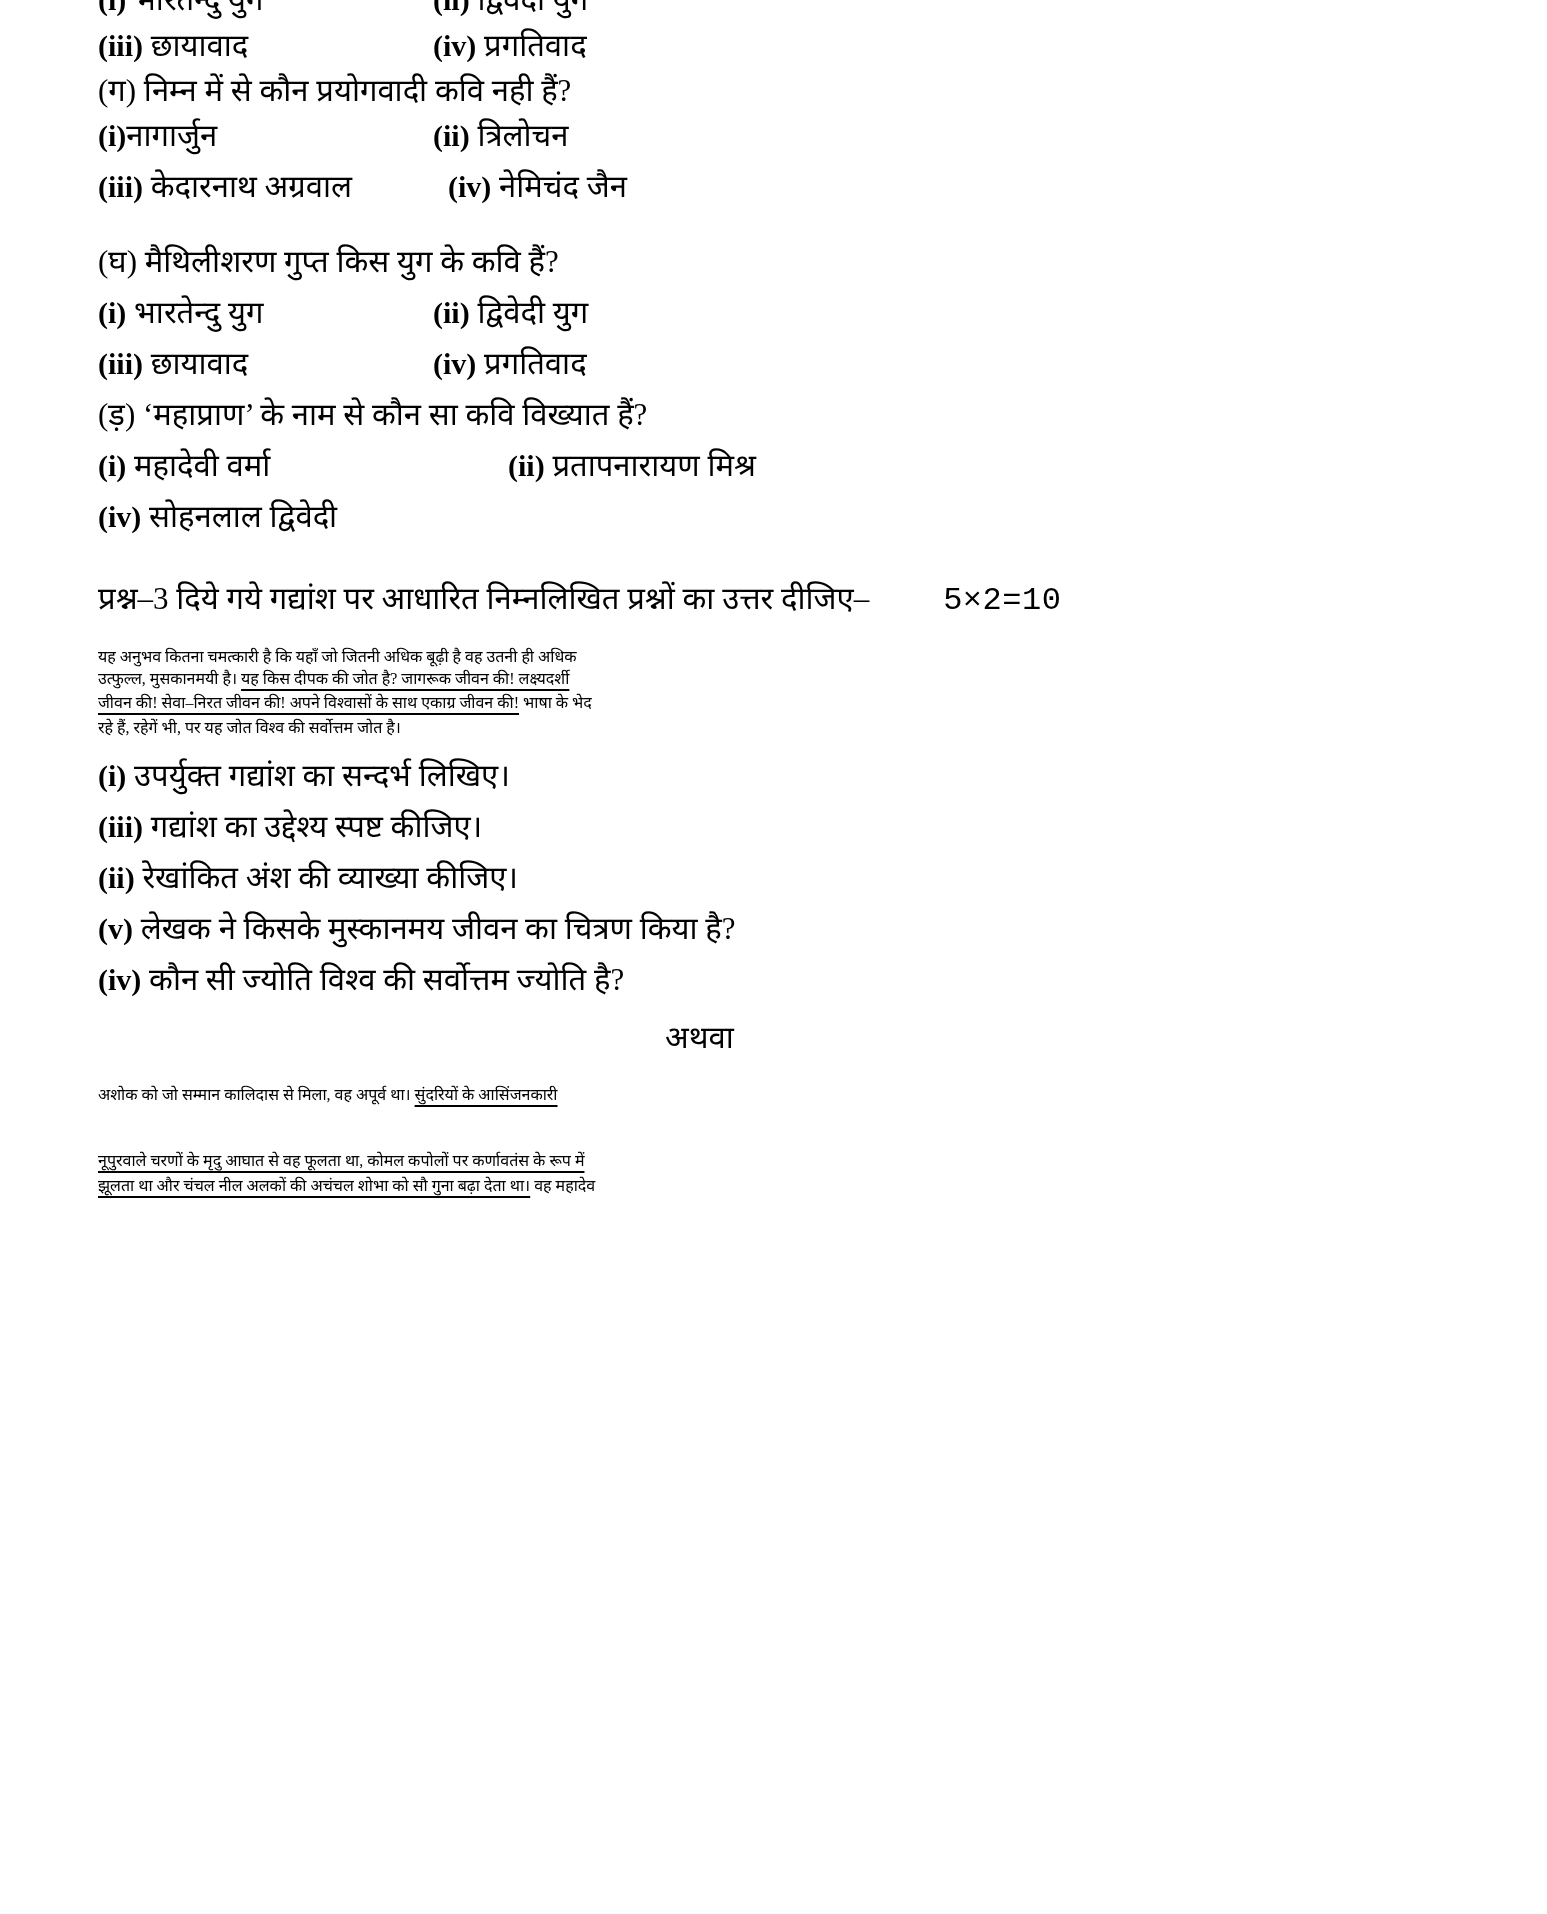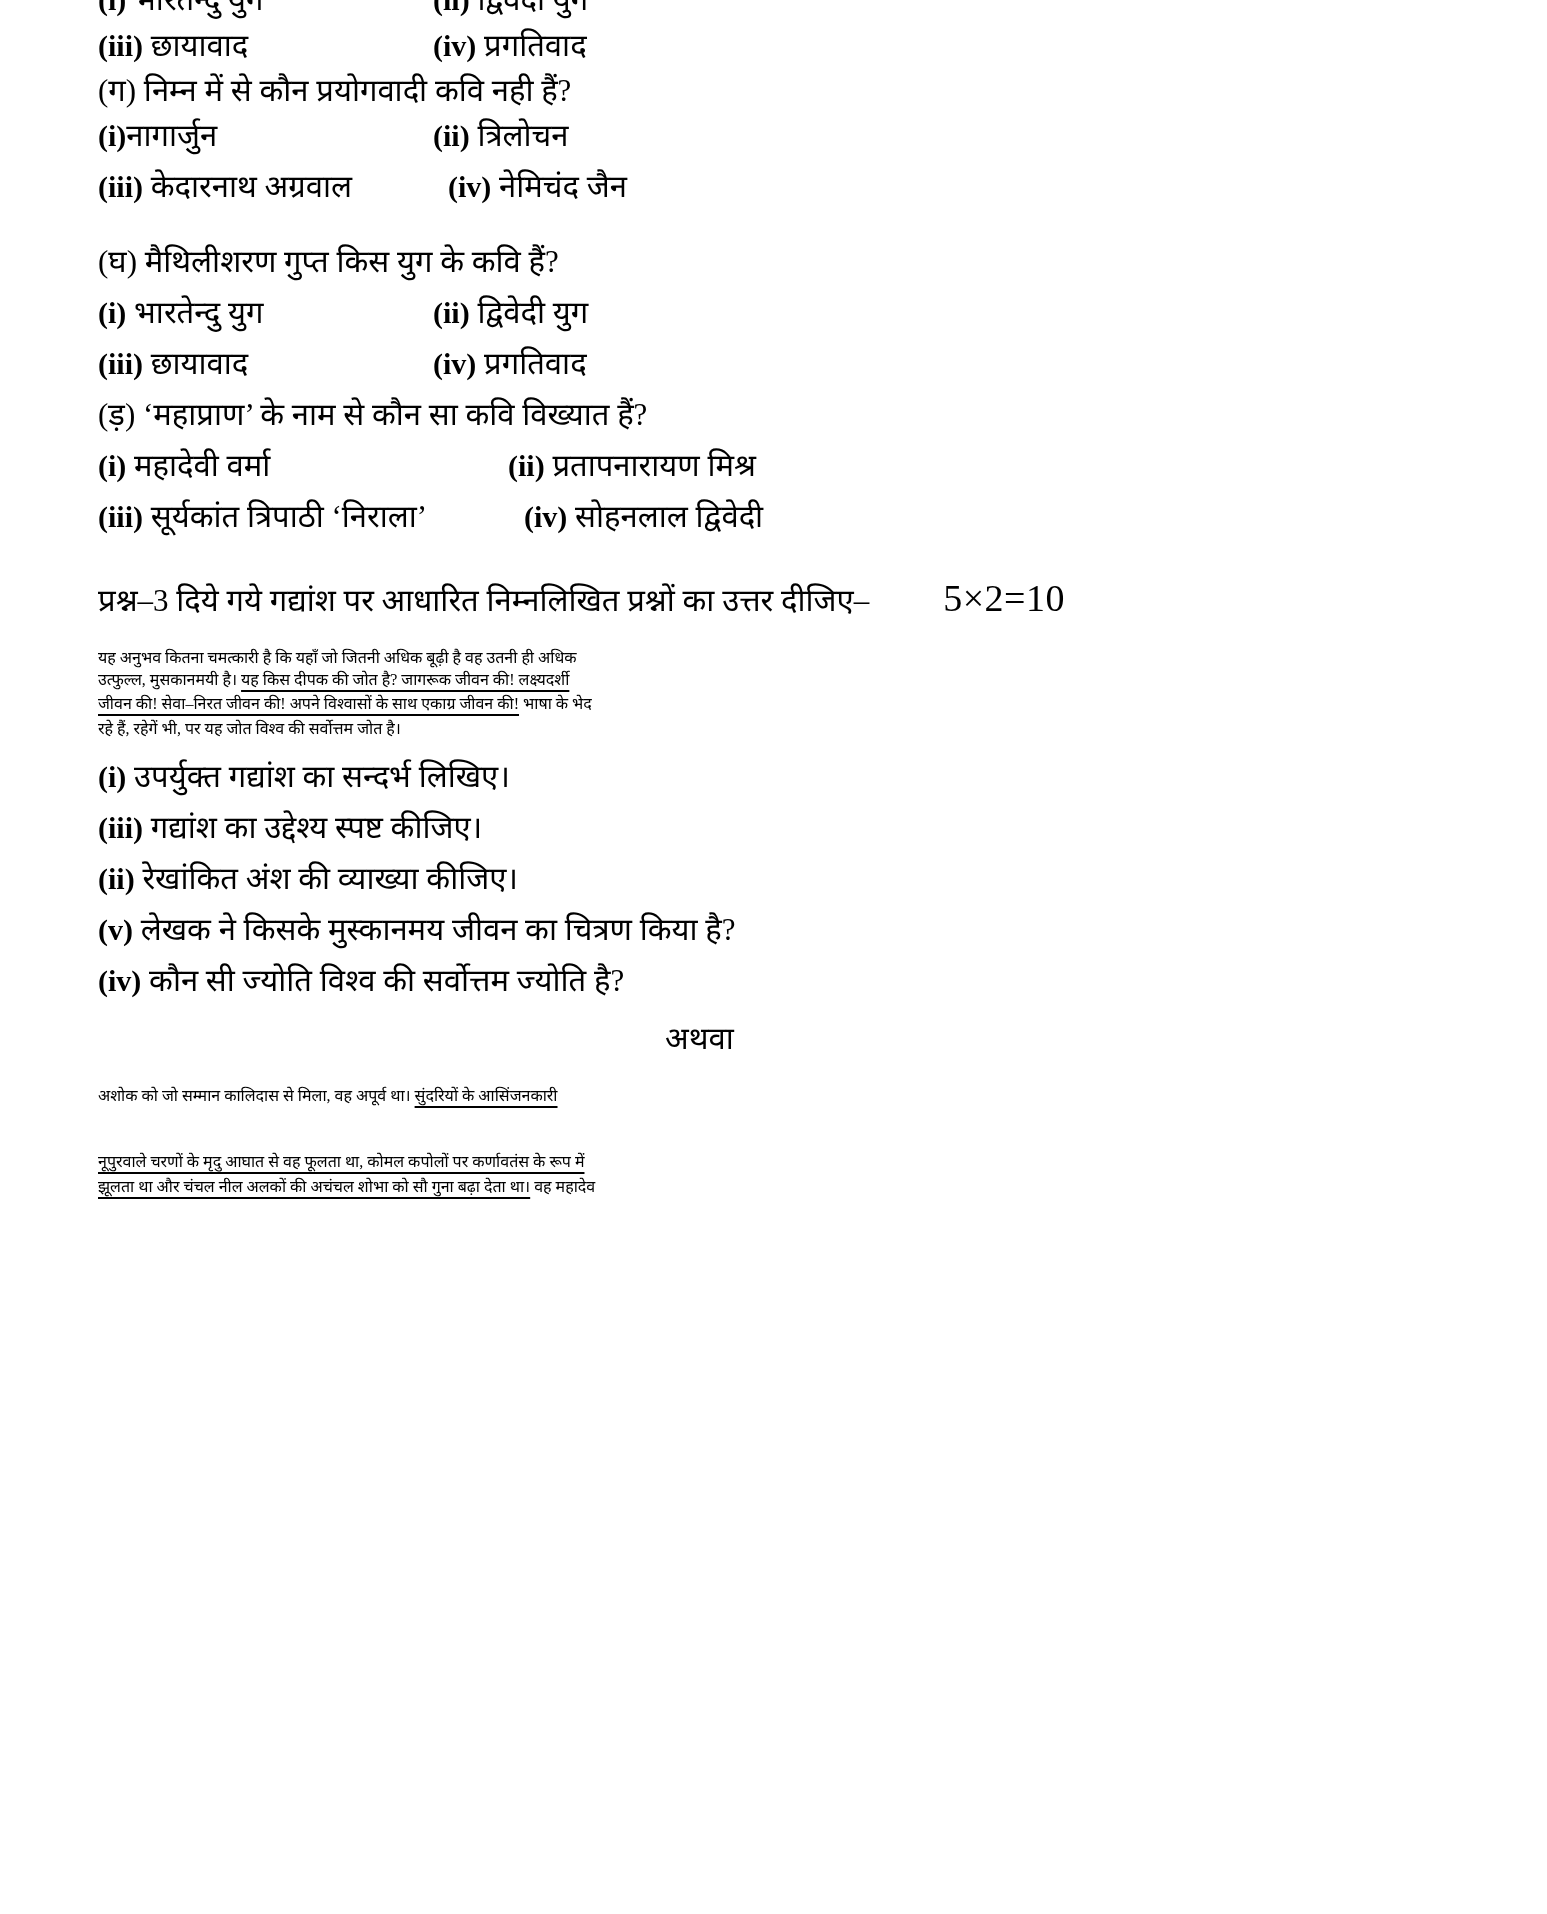--- a/index.html
+++ b/index.html
@@ -61,22 +61,22 @@
   
   .q3row {
     display: flex;
     align-items: baseline;
     font-size: 31px;
     white-space: nowrap;
   }
   .q3row .q3text { flex: 0 0 auto; }
   .q3row .q3marks {
     margin-left: 74px;
-    font-family: Liberation Serif, serif;
-    font-size: 38px;
+    font-family: Liberation Mono, monospace;
+    font-size: 32px;
     letter-spacing: 0.5px;
   }
   .spread {
     display: flex;
     justify-content: space-between;
   }
   .spread > span { display: inline-block; }
   .u {
     text-decoration: underline;
     text-underline-offset: 5px;
@@ -189,24 +189,20 @@
       <span class="rn">(i)</span>
       <span class="lbl">महादेवी वर्मा</span>
     </span>
     <span class="opt-b">
       <span class="rn">(ii)</span>
       <span class="lbl">प्रतापनारायण मिश्र</span>
     </span>
   </div>
 
   <div class="opt-row gap-36">
-    <span class="opt-a" style="flex:0 0 426px;max-width:426px;">
-      <span class="rn">(iii)</span>
-      <span class="lbl">सूर्यकांत त्रिपाठी ‘निराला’</span>
-    </span>
     <span class="opt-b">
       <span class="rn">(iv)</span>
       <span class="lbl">सोहनलाल द्विवेदी</span>
     </span>
   </div>
 
   <div class="q3row gap-44">
     <span class="q3text">प्रश्न–3 दिये गये गद्यांश पर आधारित निम्नलिखित प्रश्नों का उत्तर दीजिए–</span>
     <span class="q3marks">5×2=10</span>
   </div>

